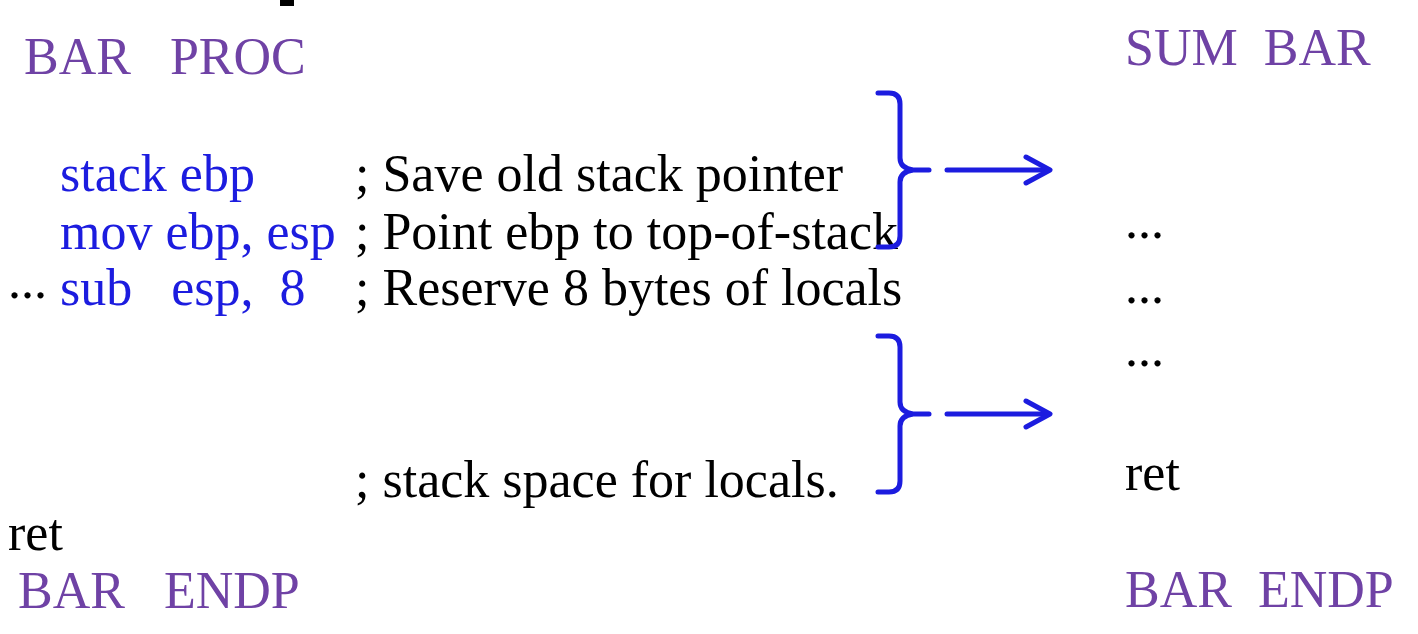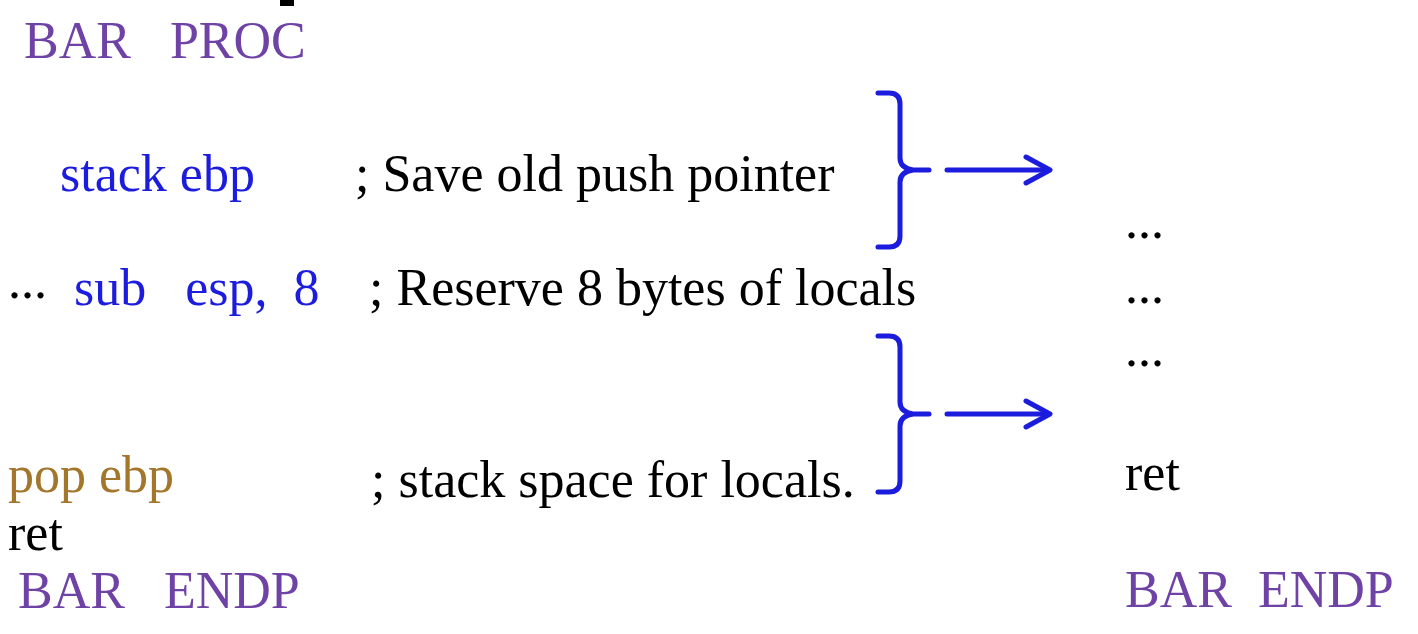--- a/index.html
+++ b/index.html
@@ -19,42 +19,45 @@
   .anno{stroke:var(--accent-blue,#1c1cdf);stroke-width:5;fill:none;}
   .frag{position:absolute;left:280px;top:0;width:14px;height:6px;background:#000;}
 </style>
 </head>
 <body>
 
 <div id="slide">
 
   <div class="frag"></div>
 
-  <div class="line purple" style="left:24px;top:8px">BAR   PROC</div>
+  <div class="line purple" style="left:24px;top:24px">BAR   PROC</div>
 
   <div class="line" style="left:8px;top:76px">
-    <span class="instr blue">stack ebp</span><span class="comment">; Save old push pointer</span>
+    <span class="instr blue">stack ebp</span><span class="comment">; Save old stack pointer</span>
   </div>
 
+  <div class="line" style="left:8px;top:134px">
+    <span class="instr blue">mov ebp, esp</span><span class="comment">; Point ebp to top-of-stack</span>
+  </div>
 
-  <div class="line" style="left:22px;top:190px">
+  <div class="line" style="left:8px;top:190px">
     <span class="instr blue">sub   esp,  8</span><span class="comment">; Reserve 8 bytes of locals</span>
   </div>
 
   <div class="line black" style="left:8px;top:248px">...</div>
 
 
-  <div class="line" style="left:24px;top:382px">
+  <div class="line" style="left:8px;top:382px">
     <span class="instr"></span><span class="comment">; stack space for locals.</span>
   </div>
 
-  <div class="line brown" style="left:8px;top:442px">pop ebp</div>
   <div class="line black" style="left:8px;top:500px">ret</div>
   <div class="line purple" style="left:18px;top:558px">BAR   ENDP</div>
 
+  <div class="line purple" style="left:1125px;top:15px">SUM  BAR</div>
   <div class="line black" style="left:1125px;top:188px">...</div>
   <div class="line black" style="left:1125px;top:253px">...</div>
   <div class="line black" style="left:1125px;top:316px">...</div>
   <div class="line black" style="left:1125px;top:440px">ret</div>
   <div class="line purple" style="left:1125px;top:557px">BAR  ENDP</div>
 
   <svg id="anno-overlay" width="1418" height="634" viewBox="0 0 1418 634">
     <g>
       <path class="anno" stroke-linecap="round" d="M878 93 H889 Q900 93 900 104 V158 Q900 168 913 170 Q900 172 900 182 V236 Q900 247 889 247 H878"></path>
       <path class="anno" stroke-linecap="round" d="M914 170 H929"></path>

